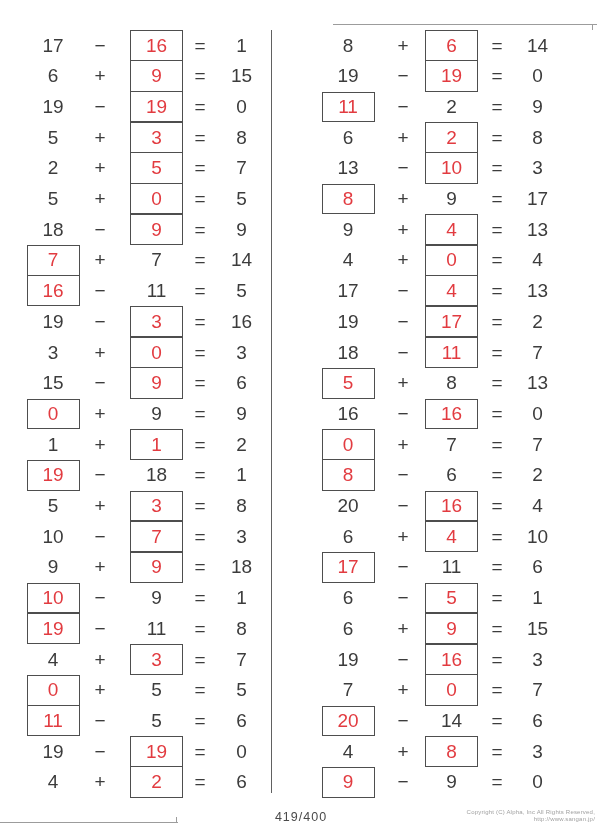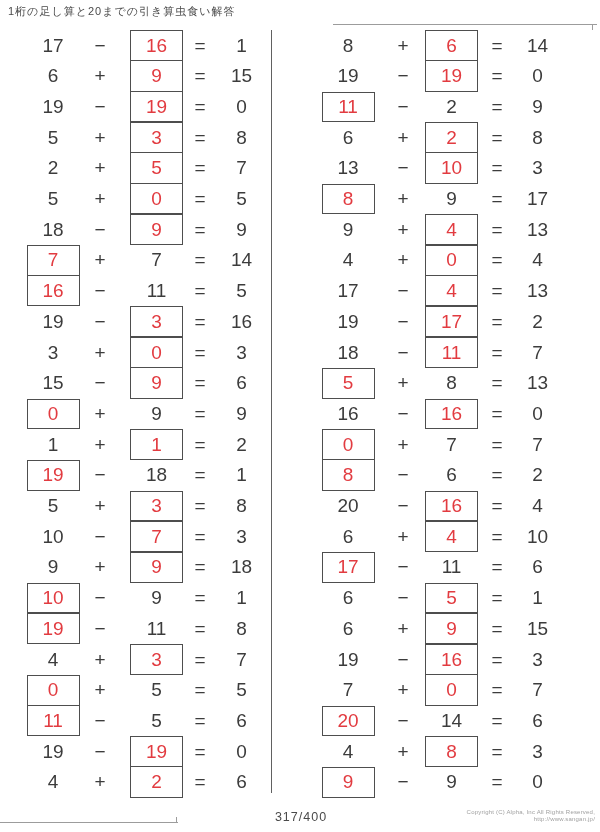--- a/index.html
+++ b/index.html
@@ -19,21 +19,20 @@
   .abox-div{position:absolute;left:0;right:0;height:1.5px;background:#4e4e4e;}
   .page-number{position:absolute;left:251px;top:810px;width:100px;text-align:center;
                font-size:12.5px;letter-spacing:1px;color:#4a4a4a;}
   .copyright{position:absolute;right:5px;top:809px;text-align:right;font-size:6px;
              line-height:7px;color:#a0a0a0;letter-spacing:0.2px;}
 </style>
 </head>
 <body>
 
 <div class="page">
-  <div class="title">1桁の足し算と20までの引き算虫食い解答</div>
   <div class="rule rule-top"></div>
   <div class="rule rule-top-tick"></div>
   <div class="divider"></div>
   <div id="col-left">
       <span class="num" style="left: 18px; width: 70px; top: 32.5px;">17</span>
       <span class="op" style="left: 85px; width: 30px; top: 32.5px;">−</span>
       <span class="num red" style="left: 121.5px; width: 70px; top: 32.5px;">16</span>
       <span class="op" style="left: 185px; width: 30px; top: 32.5px;">=</span>
       <span class="num" style="left: 206.5px; width: 70px; top: 32.5px;">1</span>
       <span class="num" style="left: 18px; width: 70px; top: 63.2px;">6</span>
@@ -342,18 +341,18 @@
       </div>
       <div class="abox" style="left: 425px; width: 53.3px; top: 582.75px; height: 122.8px;">
         <div class="abox-div" style="top: 28.7px;"></div>
         <div class="abox-div" style="top: 59.4px;"></div>
         <div class="abox-div" style="top: 90.1px;"></div>
       </div>
       <div class="abox" style="left: 425px; width: 53.3px; top: 736.25px; height: 30.7px;"></div>
     </div>
   <div class="rule rule-bottom"></div>
   <div class="rule rule-bottom-tick"></div>
-  <div class="page-number">317/400</div>
+  <div class="page-number">419/400</div>
   <div class="copyright">
     <div>Copyright (C) Alpha, Inc All Rights Reserved,</div>
     <div>http://www.sangan.jp/</div>
   </div>
 </div>
 
 </body></html>

